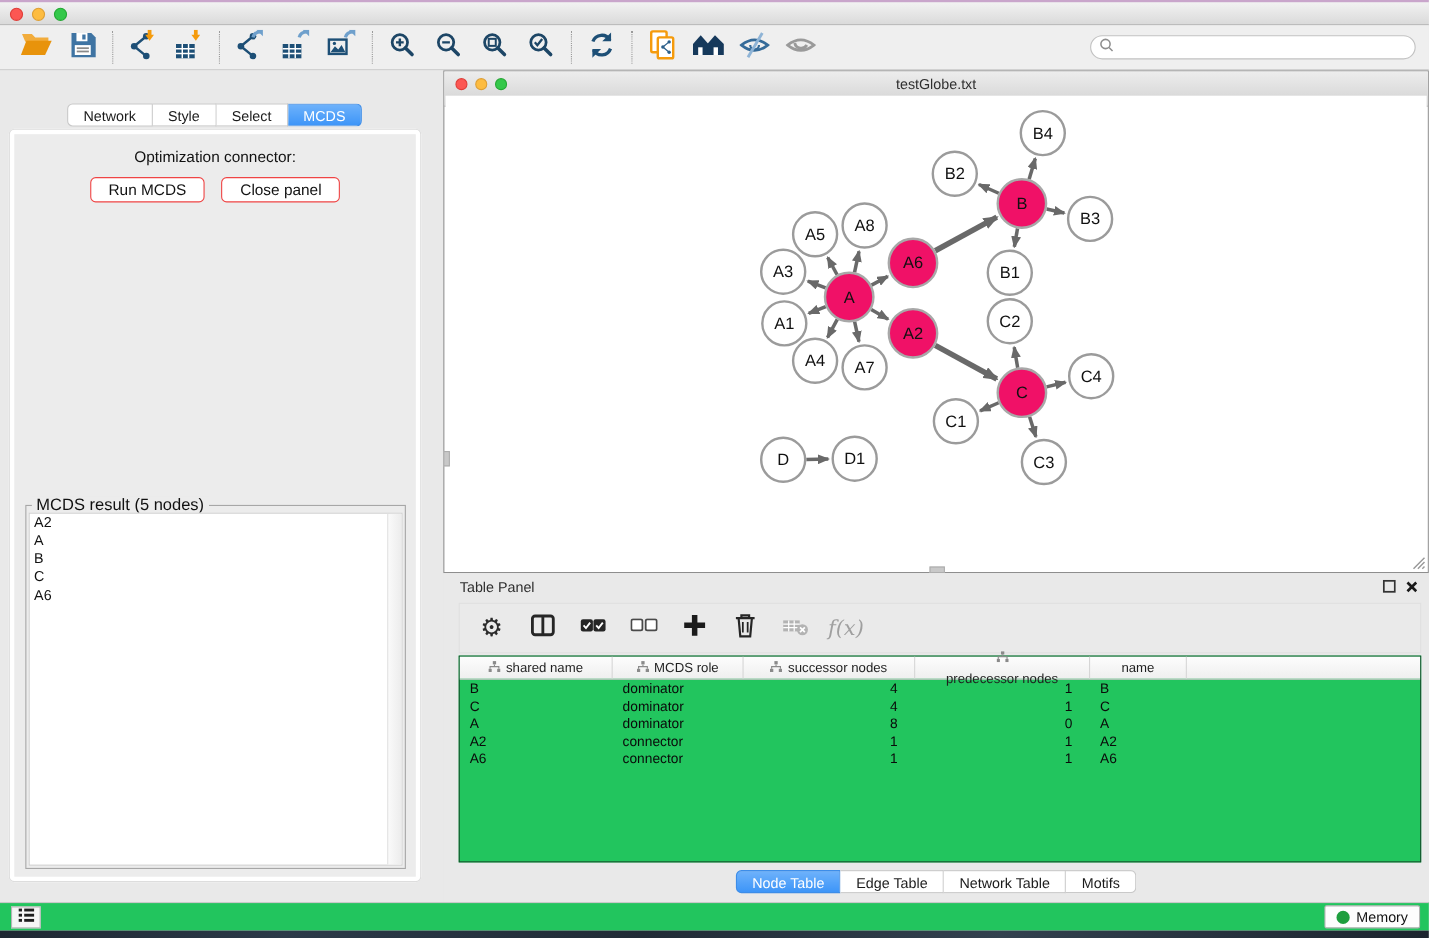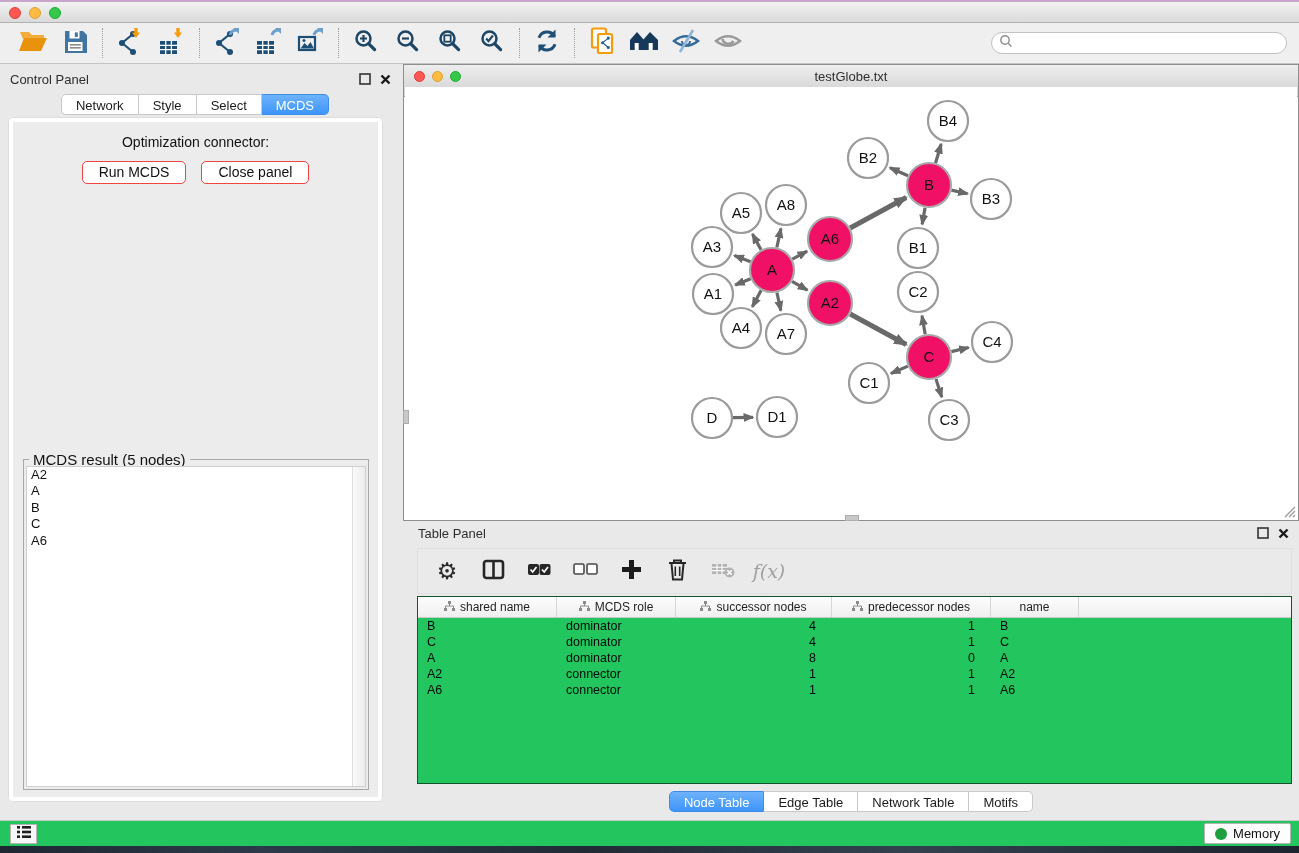--- a/index.html
+++ b/index.html
@@ -305,31 +305,20 @@
       <svg width="14" height="14" viewBox="0 0 14 14">
           <circle cx="6" cy="6" r="4.2" fill="none" stroke="#8E8E8E" stroke-width="1.4"></circle>
           <path d="M9.2 9.2l3.2 3.2" stroke="#8E8E8E" stroke-width="1.4"></path>
         </svg>
     </span>
     <input placeholder="" style="">
   </div>
 </div>
 
 <div class="control-panel">
-  <div class="panel-titlerow">
-    <span>Control Panel</span>
-    <span class="panel-icons">
-      <span><svg width="12" height="12" viewBox="0 0 12 12">
-            <rect x="1" y="1" width="10" height="10" fill="none" stroke="#333" stroke-width="1.6"></rect>
-          </svg></span>
-      <span><svg width="11" height="11" viewBox="0 0 11 11">
-            <path d="M1.5 1.5l8 8M9.5 1.5l-8 8" stroke="#1A1A1A" stroke-width="2.4"></path>
-          </svg></span>
-    </span>
-  </div>
   <div class="cp-tabs">
       <div class="seg" id="cp-tabs">
         <div class="tab">Network</div>
         <div class="tab">Style</div>
         <div class="tab">Select</div>
         <div class="tab active">MCDS</div>
       </div>
     </div>
   <div class="cp-card">
     <div class="cp-card-inner">
@@ -533,21 +522,21 @@
           <span><svg width="11" height="10" viewBox="0 0 11 10">
               <g fill="#8A8A8A">
                 <rect x="4" y="0" width="3" height="3"></rect>
                 <rect x="0" y="7" width="3" height="3"></rect>
                 <rect x="8" y="7" width="3" height="3"></rect>
               </g>
               <path d="M5.5 3v2M1.5 7V5h8v2" stroke="#8A8A8A" fill="none"></path>
             </svg></span>
           <span>successor nodes</span>
         </div>
-        <div class="th" style="width: 159px;">
+        <div class="th" style="width: 159px; flex-direction: column;">
           <span><svg width="11" height="10" viewBox="0 0 11 10">
               <g fill="#8A8A8A">
                 <rect x="4" y="0" width="3" height="3"></rect>
                 <rect x="0" y="7" width="3" height="3"></rect>
                 <rect x="8" y="7" width="3" height="3"></rect>
               </g>
               <path d="M5.5 3v2M1.5 7V5h8v2" stroke="#8A8A8A" fill="none"></path>
             </svg></span>
           <span>predecessor nodes</span>
         </div>

